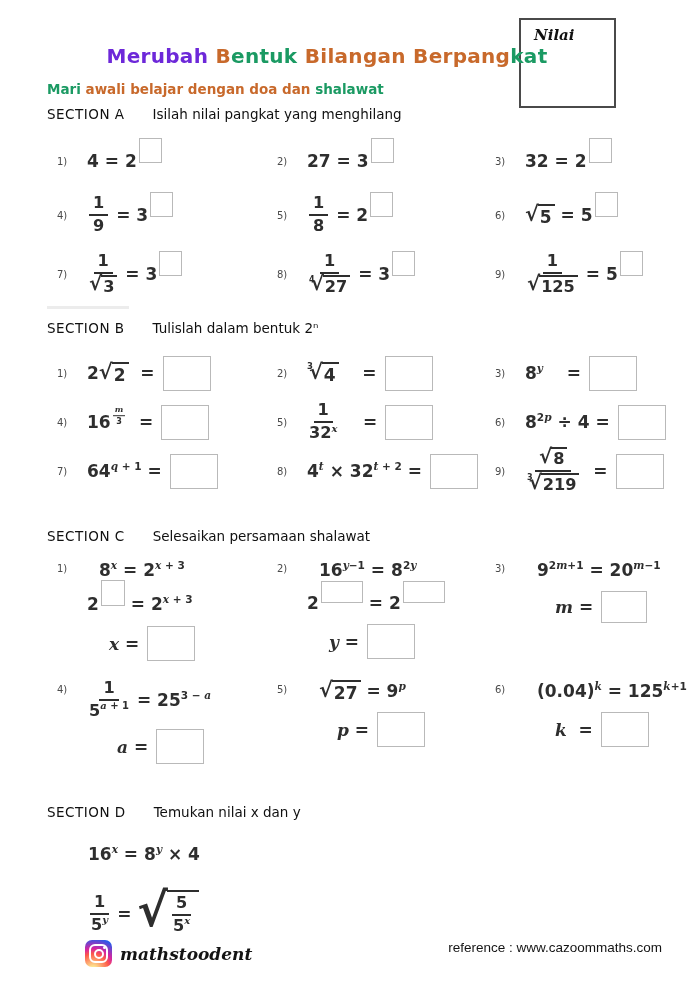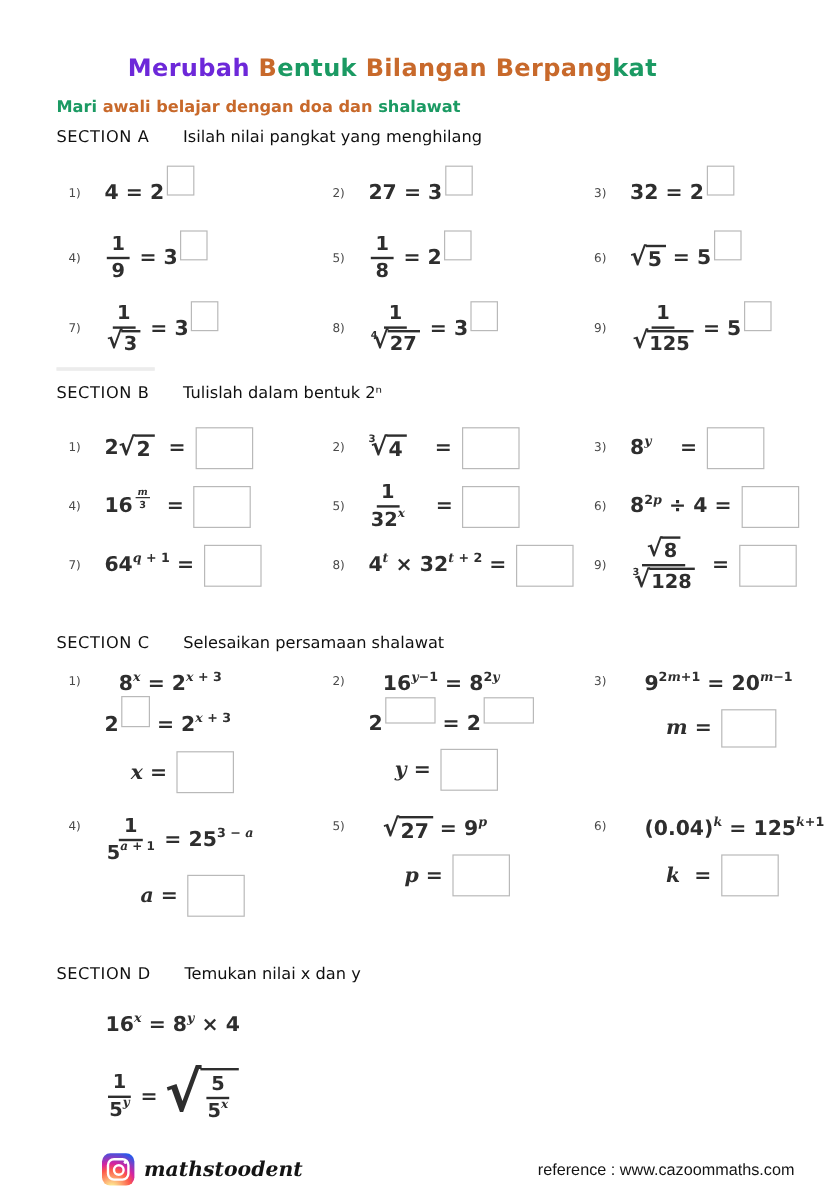--- a/index.html
+++ b/index.html
@@ -64,36 +64,39 @@
           transform:translateY(-11px);margin-left:2px;background:#fff;flex:none}
   .ansbox{width:46px;height:33px;border:1.5px solid #b9b9b9;display:inline-block;
           margin-left:8px;background:#fff;flex:none}
 
   
   .sec-d .problems{display:block;margin-left:13px;margin-top:22px}
   .sec-d .pbody{gap:24px}
   .sec-d .pline{margin-left:28px}
 
   
-  .footer{position:absolute;left:0;right:0;top:961px;display:flex;align-items:center;
+  .footer{position:absolute;left:0;right:0;top:940px;display:flex;align-items:flex-start;
           justify-content:space-between;padding:0 38px 0 85px}
   .ig-wrap{display:flex;align-items:center;gap:8px}
   .ig{width:27px;height:27px;border-radius:7px;position:relative;flex:none;
       background:radial-gradient(circle at 30% 110%,#fdf497 0%,#fdf497 5%,#fd5949 45%,#d6249f 60%,#285aeb 90%)}
   .ig::before{content:"";position:absolute;inset:4px;border:2px solid #fff;border-radius:6px}
   .ig::after{content:"";position:absolute;inset:8.5px;border:2px solid #fff;border-radius:50%}
   .ig-dot{position:absolute;top:5.5px;right:6px;width:3px;height:3px;border-radius:50%;background:#fff;z-index:2}
   .handle{font-family:"DejaVu Serif",serif;font-style:italic;font-weight:bold;font-size:17px;color:#141414}
   .reference{font-size:13.5px;color:#141414;font-family:"Liberation Sans",sans-serif}
 </style>
 </head>
 <body>
 
 <div class="page">
 
+  <div class="nilai">
+    <span class="nilai-label">Nilai</span>
+  </div>
 
   <div class="title"><span style="color: #6d28d9;">Merubah </span><span style="color: rgb(200, 105, 43);">B</span><span style="color: rgb(27, 154, 99);">entuk </span><span style="color: rgb(200, 105, 43);">Bilangan Berpang</span><span style="color: rgb(27, 154, 99);">kat</span></div>
   <div class="subtitle"><span style="color: rgb(27, 154, 99);">Mari </span><span style="color: rgb(200, 105, 43);">awali belajar dengan doa dan </span><span style="color: rgb(27, 154, 99);">shalawat</span></div>
 
   <div class="sec sec-a">
     <div class="sec-head">
       <span class="sec-label">SECTION A</span>
       <span class="sec-instr">Isilah nilai pangkat yang menghilang</span>
     </div>
     <div class="problems">
@@ -369,21 +372,21 @@
                     <span class="radbody">
                       <span class="mt">8</span>
                     </span>
                   </span>
                 </span>
                 <span class="fden">
                   <span class="sqrt">
                     <sup class="ridx">3</sup>
                     <span class="radsign">√</span>
                     <span class="radbody">
-                      <span class="mt">128</span>
+                      <span class="mt">219</span>
                     </span>
                   </span>
                 </span>
               </span>
               <span class="mt">  =</span>
               <span class="ansbox"></span>
             </div>
           </div>
         </div>
       </div>

